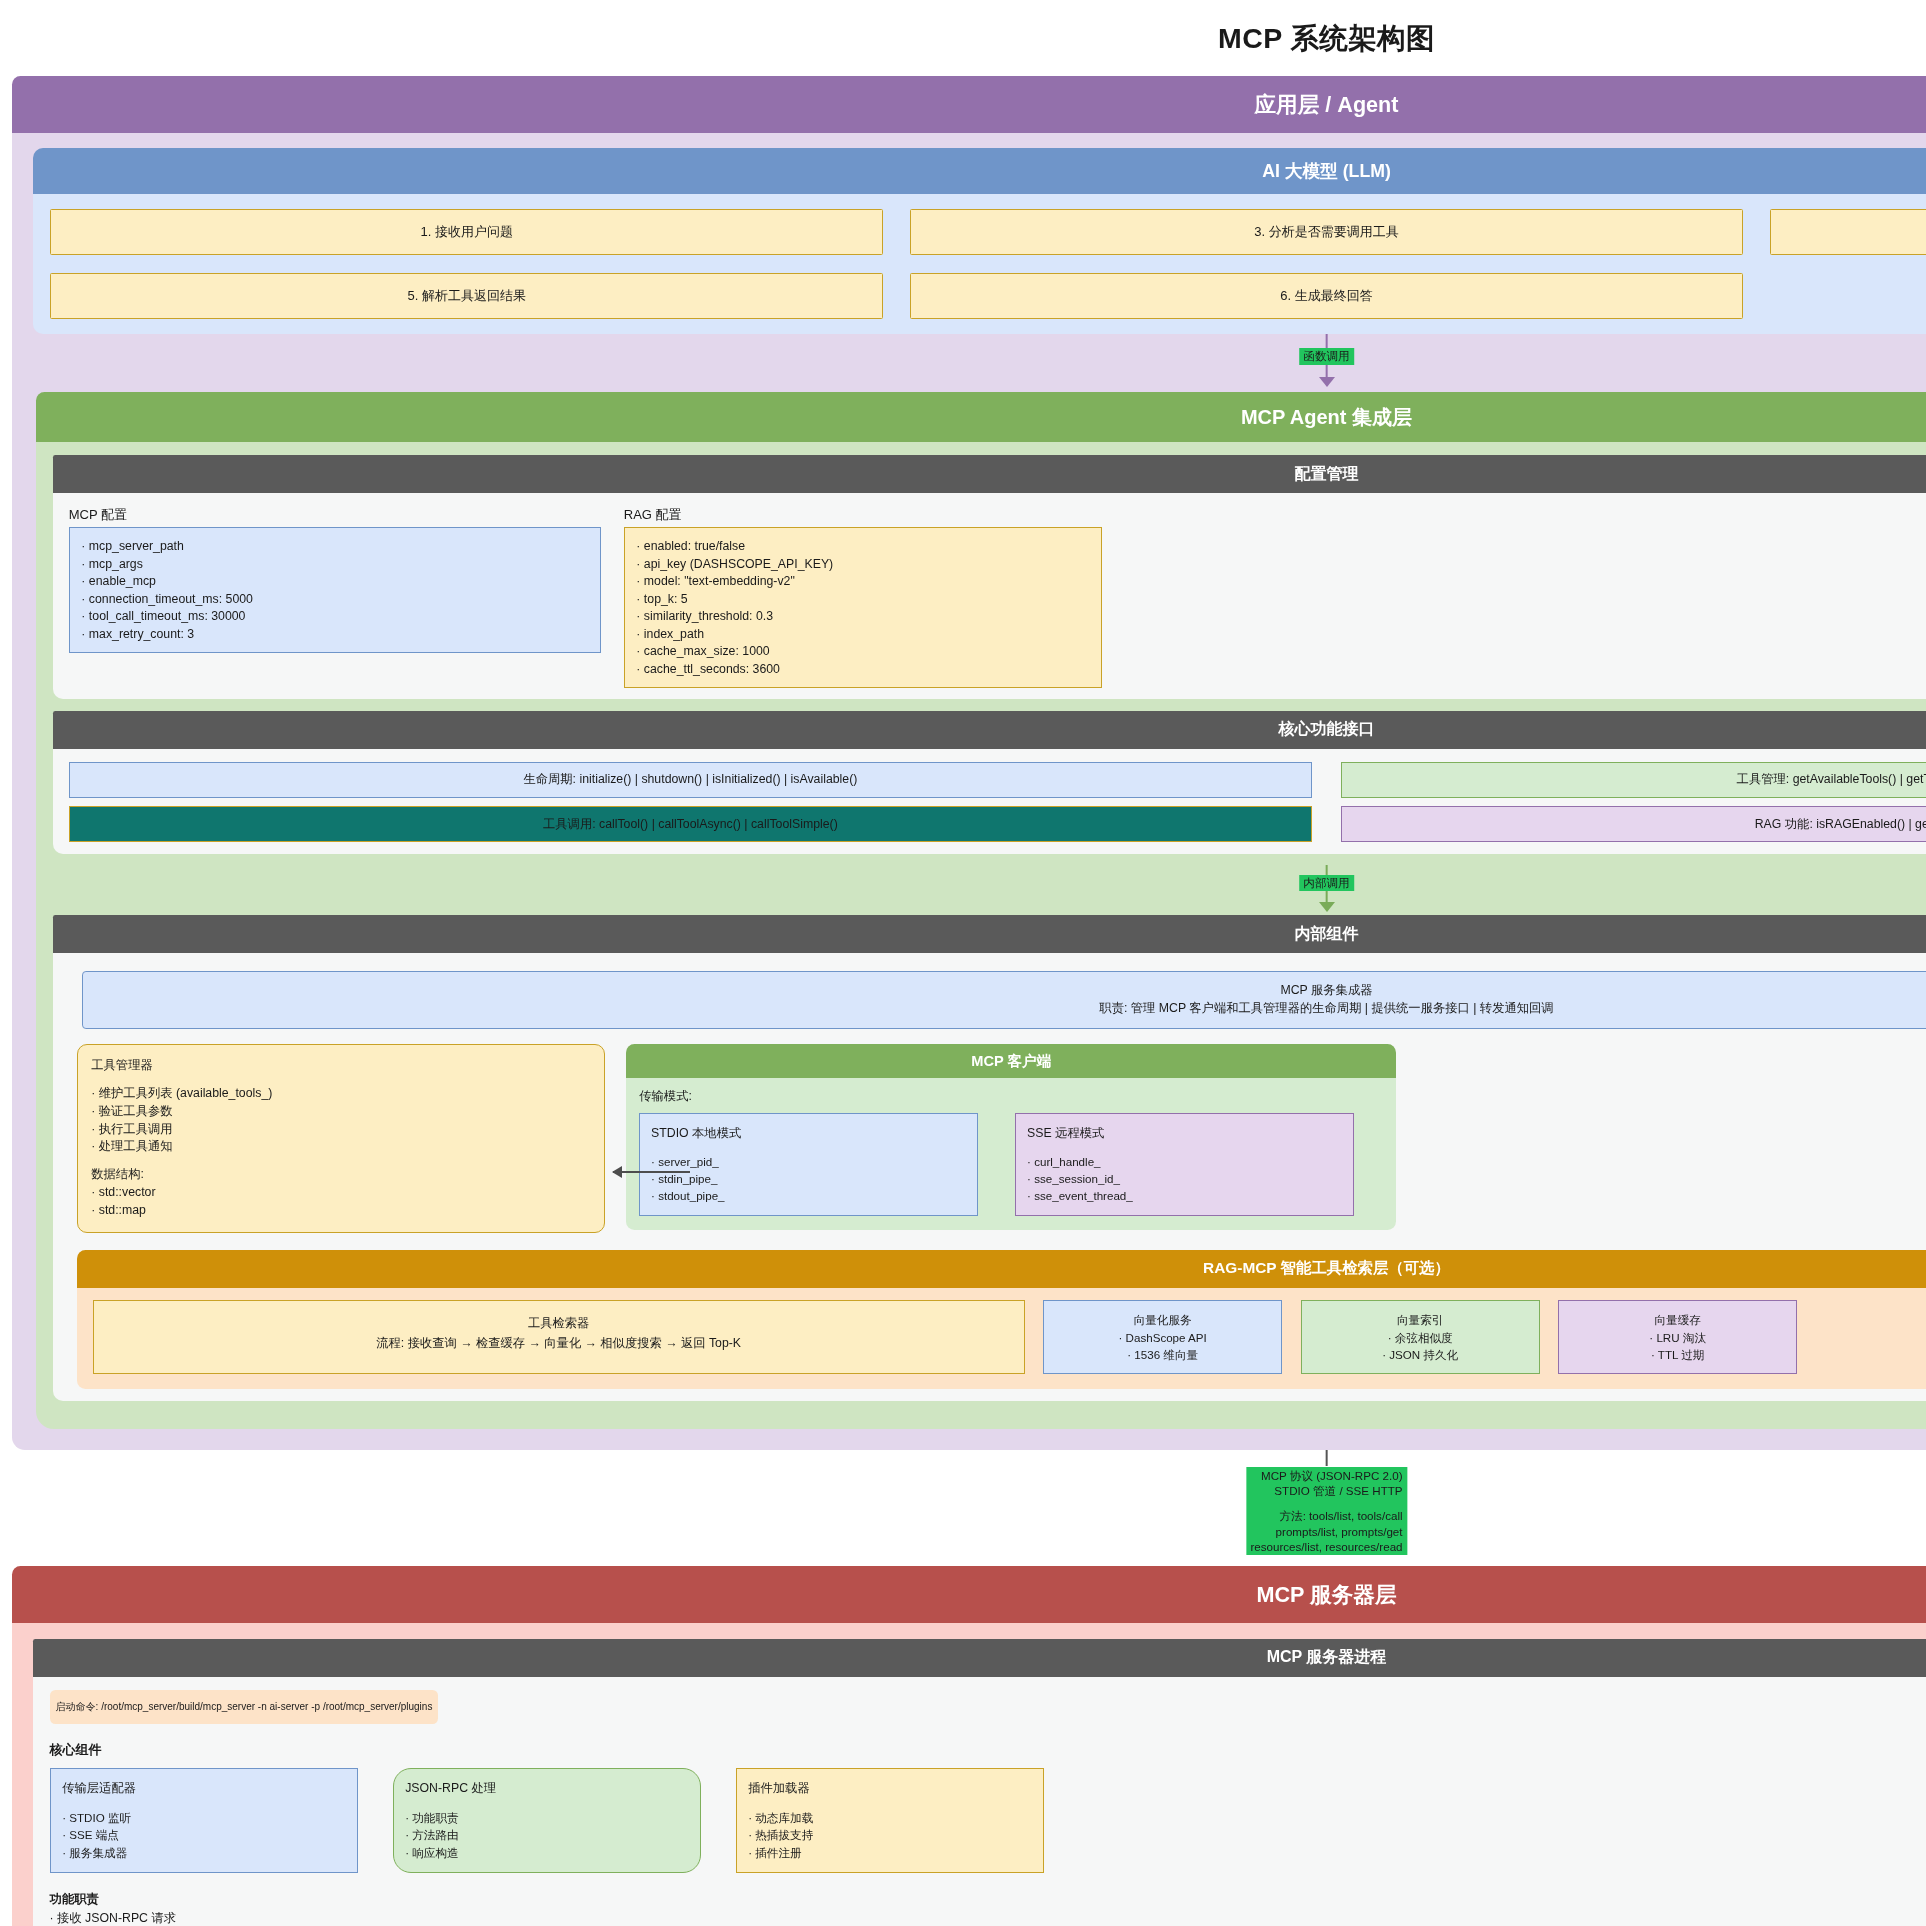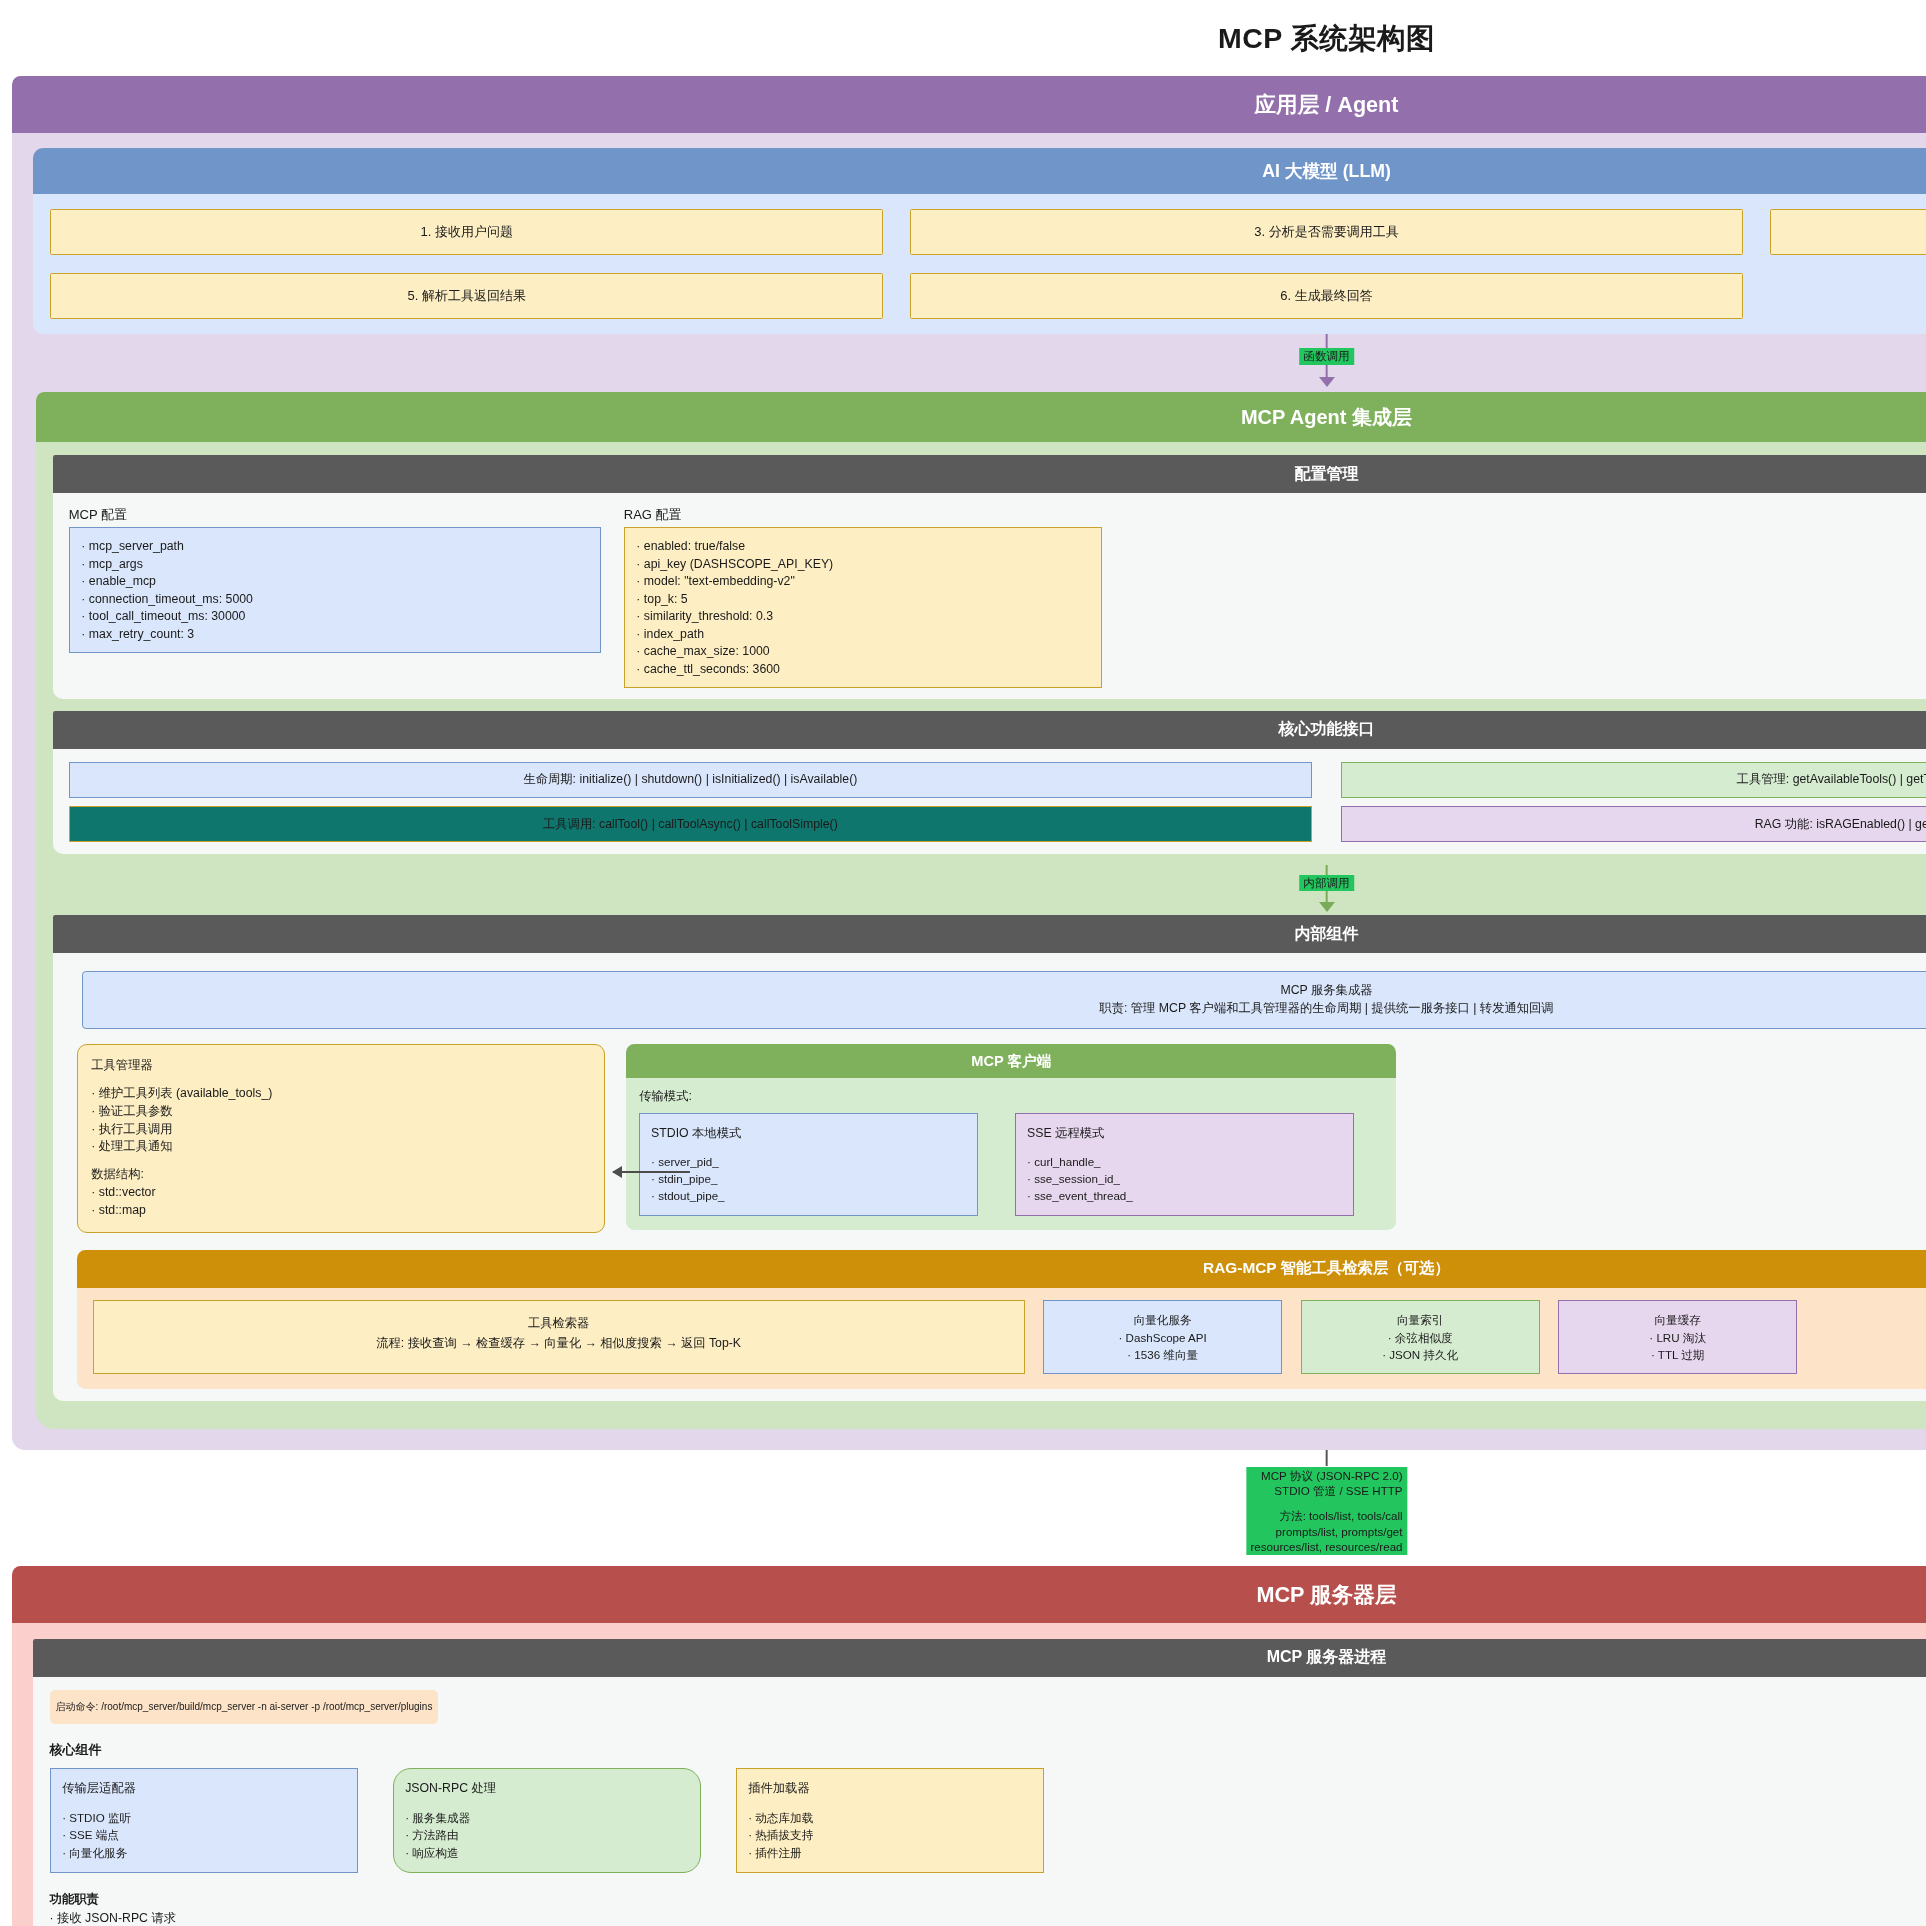--- a/index.html
+++ b/index.html
@@ -367,25 +367,25 @@
 
           <div class="startcmd">启动命令: /root/mcp_server/build/mcp_server -n ai-server -p /root/mcp_server/plugins</div>
 
           <div class="sub-hd">核心组件</div>
 
           <div class="core-row">
             <div class="core-box c-blue">
               <div class="ch">传输层适配器</div>
               <div>· STDIO 监听</div>
               <div>· SSE 端点</div>
-              <div>· 向量化服务</div>
+              <div>· 服务集成器</div>
             </div>
             <div class="core-box c-green">
               <div class="ch">JSON-RPC 处理</div>
-              <div>· 服务集成器</div>
+              <div>· 功能职责</div>
               <div>· 方法路由</div>
               <div>· 响应构造</div>
             </div>
             <div class="core-box c-yell">
               <div class="ch">插件加载器</div>
               <div>· 动态库加载</div>
               <div>· 热插拔支持</div>
               <div>· 插件注册</div>
             </div>
           </div>

